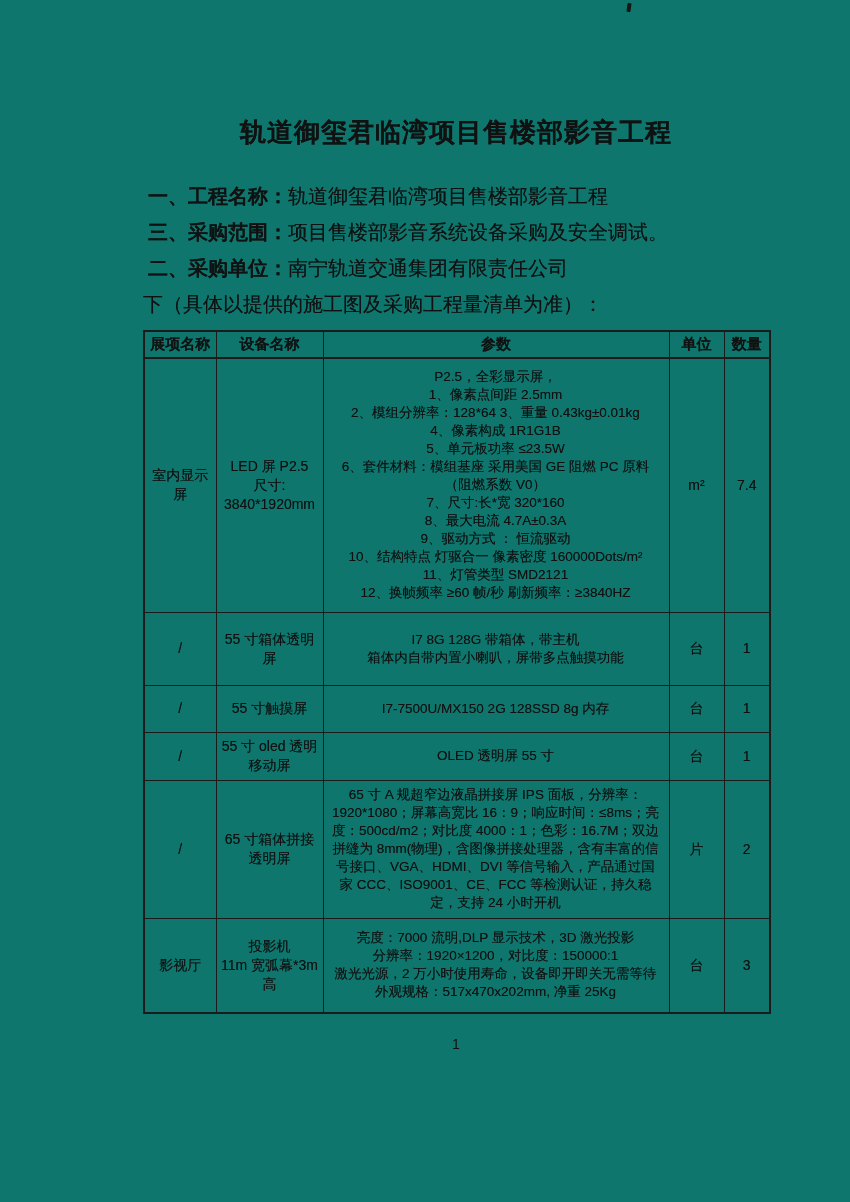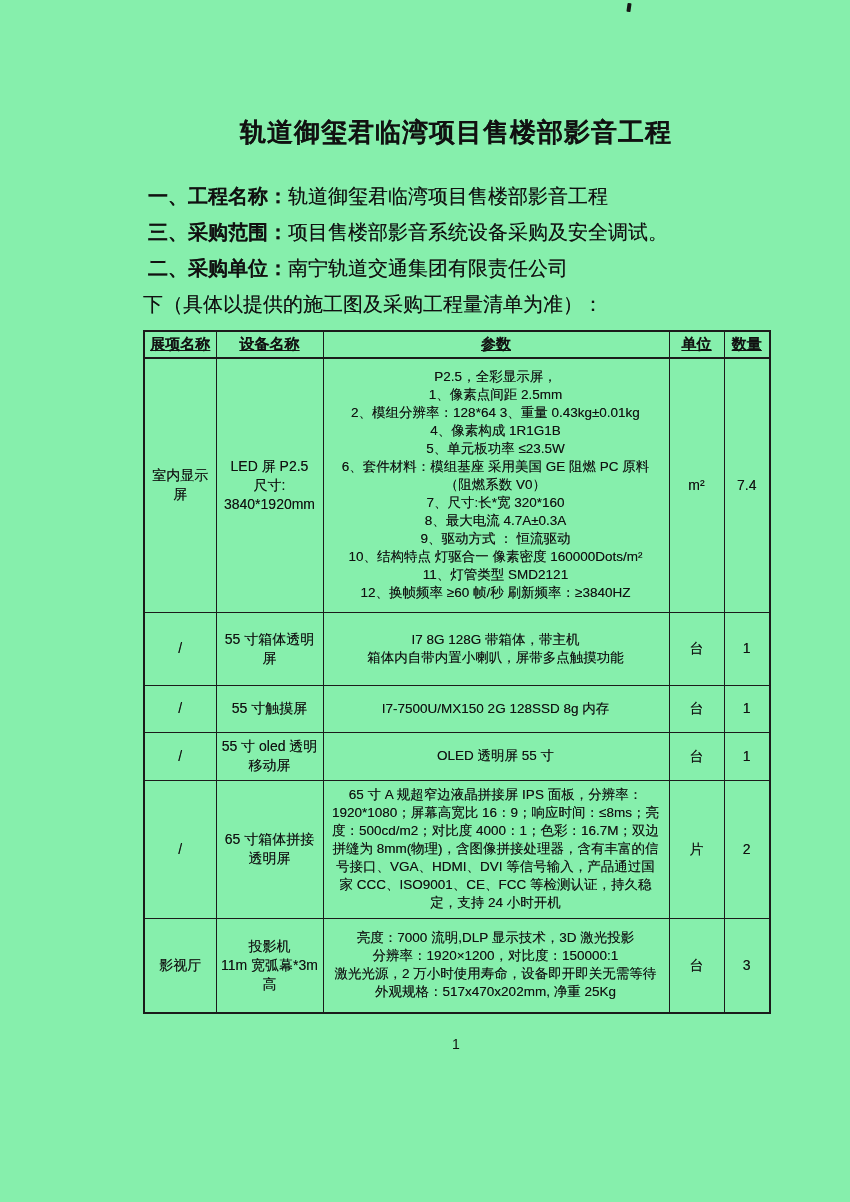--- a/index.html
+++ b/index.html
@@ -1,20 +1,20 @@
 <!DOCTYPE html>
 <html><head>
 <meta charset="utf-8">
 <style>
   html, body { margin: 0; padding: 0; background: #ffffff; }
   .page {
     position: relative;
     width: 850px;
     height: 1202px;
-    background: #86efac;
+    background: #0f766e;
     color: #111;
     font-family: "Liberation Sans", "DejaVu Sans", sans-serif;
     overflow: hidden;
     box-sizing: border-box;
     padding: 0 81px 0 143px;
   }
   .stray {
     position: absolute;
     left: 627px; top: 3px;
     width: 4px; height: 9px;
@@ -55,21 +55,20 @@
     vertical-align: middle;
     box-sizing: border-box;
     overflow: hidden;
   }
   table.equip th {
     font-size: 15px;
     font-weight: bold;
     text-align: center;
     padding: 2px;
     border-bottom-width: 2px;
-    text-decoration: underline;
   }
   tr.hdr { height: 27px; }
   tr.r0 { height: 254px; }
   tr.r1 { height: 73px; }
   tr.r2 { height: 47px; }
   tr.r3 { height: 48px; }
   tr.r4 { height: 138px; }
   tr.r5 { height: 95px; }
   td.c-exhibit, td.c-device, td.c-unit, td.c-qty {
     text-align: center;

